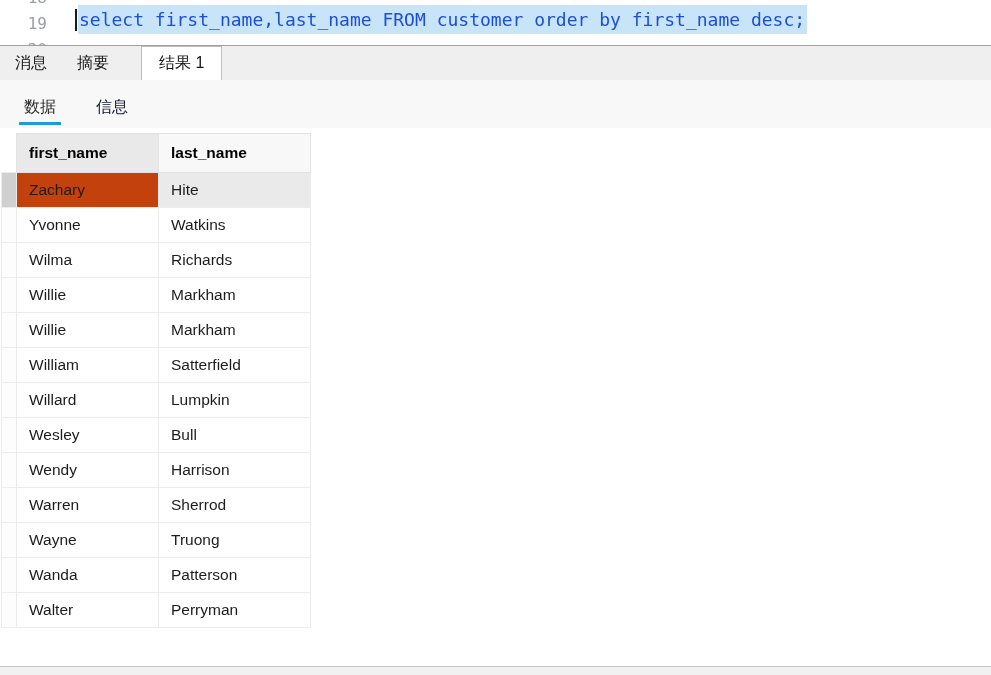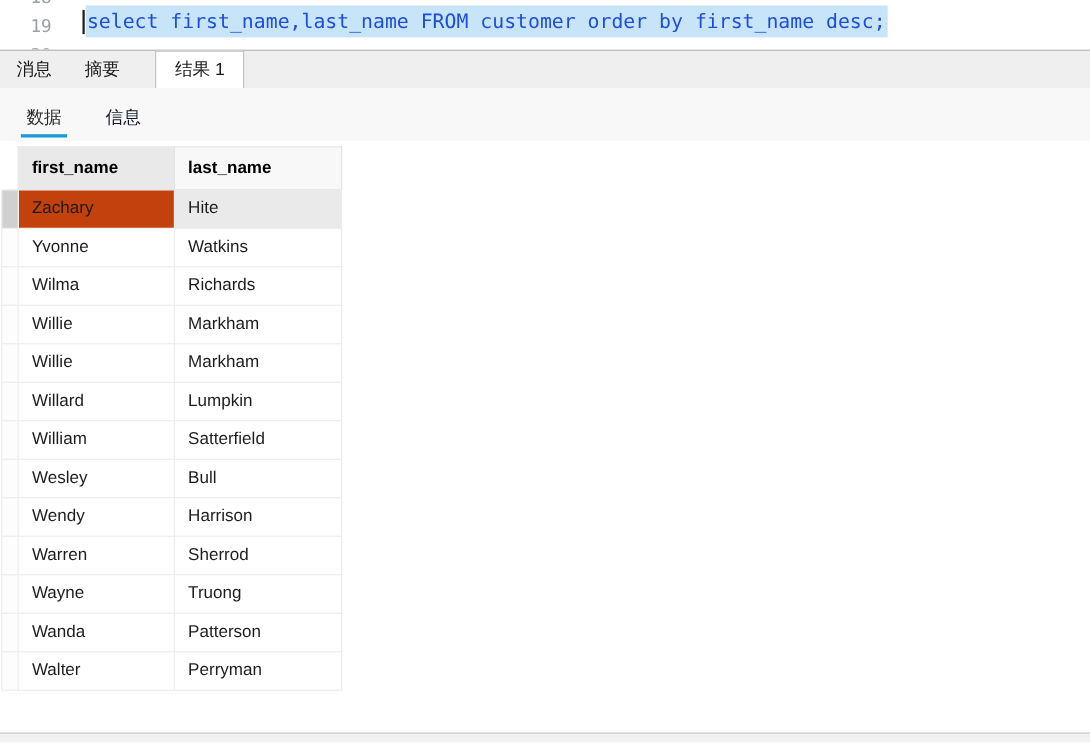--- a/index.html
+++ b/index.html
@@ -116,27 +116,27 @@
             <td class="cell">Willie</td>
             <td class="cell">Markham</td>
           </tr>
           <tr>
             <td class="gutter"></td>
             <td class="cell">Willie</td>
             <td class="cell">Markham</td>
           </tr>
           <tr>
             <td class="gutter"></td>
-            <td class="cell">Willard</td>
-            <td class="cell">Lumpkin</td>
+            <td class="cell">William</td>
+            <td class="cell">Satterfield</td>
           </tr>
           <tr>
             <td class="gutter"></td>
-            <td class="cell">William</td>
-            <td class="cell">Satterfield</td>
+            <td class="cell">Willard</td>
+            <td class="cell">Lumpkin</td>
           </tr>
           <tr>
             <td class="gutter"></td>
             <td class="cell">Wesley</td>
             <td class="cell">Bull</td>
           </tr>
           <tr>
             <td class="gutter"></td>
             <td class="cell">Wendy</td>
             <td class="cell">Harrison</td>

